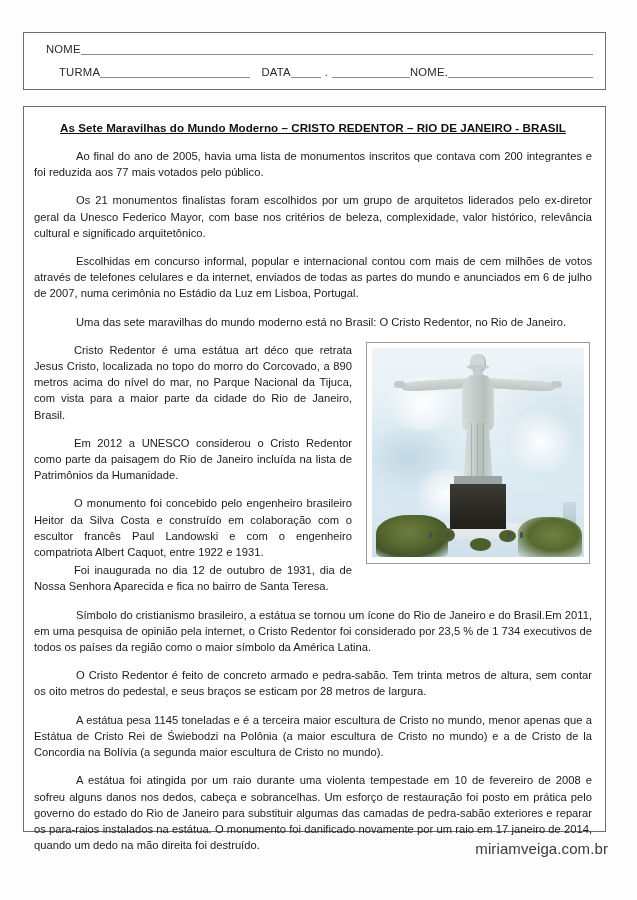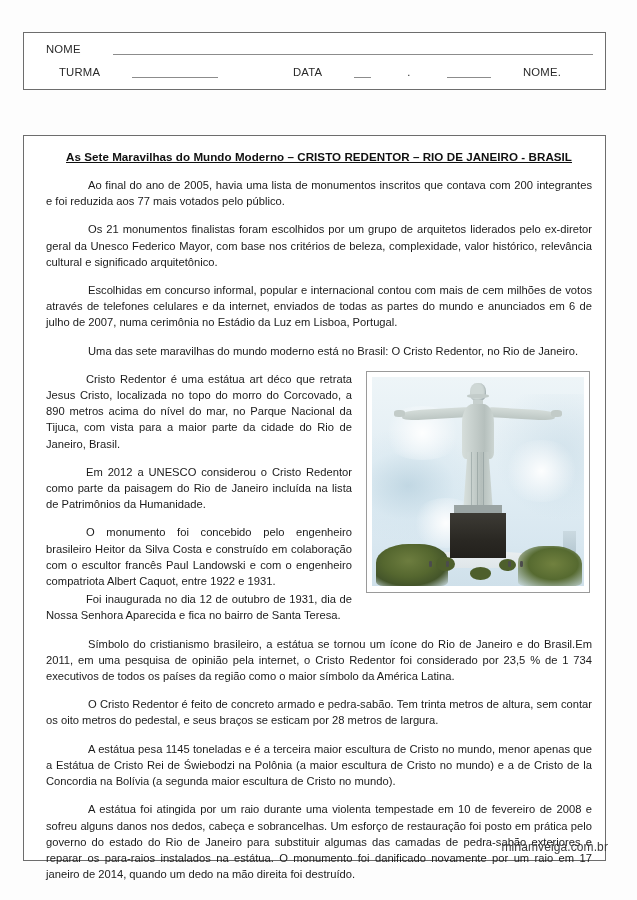--- a/index.html
+++ b/index.html
@@ -38,21 +38,20 @@
   .id-row {
     position: absolute;
     left: 22px;
     right: 12px;
     display: flex;
     align-items: flex-start;
     font-size: 11.3px;
     letter-spacing: 0.2px;
     color: #2a2a2a;
     white-space: nowrap;
-    gap: 32px;
   }
   .id-row.r1 { top: 10px; }
   .id-row.r2 { top: 33px; margin-left: 13px; }
 
   .id-label { display: inline-block; }
   .rule {
     display: inline-block;
     border-bottom: 1px solid #8c8c8c;
     height: 11px;
     margin-left: 0px;
@@ -66,22 +65,21 @@
   
   .content-box {
     position: absolute;
     left: 23px;
     top: 106px;
     width: 583px;
     height: 726px;
     border: 1.3px solid #6d6d6d;
     box-sizing: border-box;
     background: #ffffff;
-    padding: 11px 13px 8px 22px;
-    margin-top: 29px;
+    padding: 11px 13px 8px 10px;
   }
 
   .doc-title {
     font-size: 11.6px;
     font-weight: bold;
     text-align: center;
     text-decoration: underline;
     letter-spacing: 0.05px;
     margin: 3px 0 14px 0;
     color: #101010;
@@ -236,21 +234,21 @@
     position:absolute; right:4%; top:74%;
     width:6%; height:12%;
     background: linear-gradient(180deg, rgba(200,215,222,0.85) 0%, rgba(170,190,200,0.8) 100%);
   }
 
   
   .credit {
     position: absolute;
     right: 29px;
     top: 840px;
-    font-size: 12px;
+    font-size: 15px;
     color: #3a3a3a;
     letter-spacing: 0.1px;
   }
 </style>
 </head>
 <body>
 
 <div class="page">
 
   <div class="id-box">

